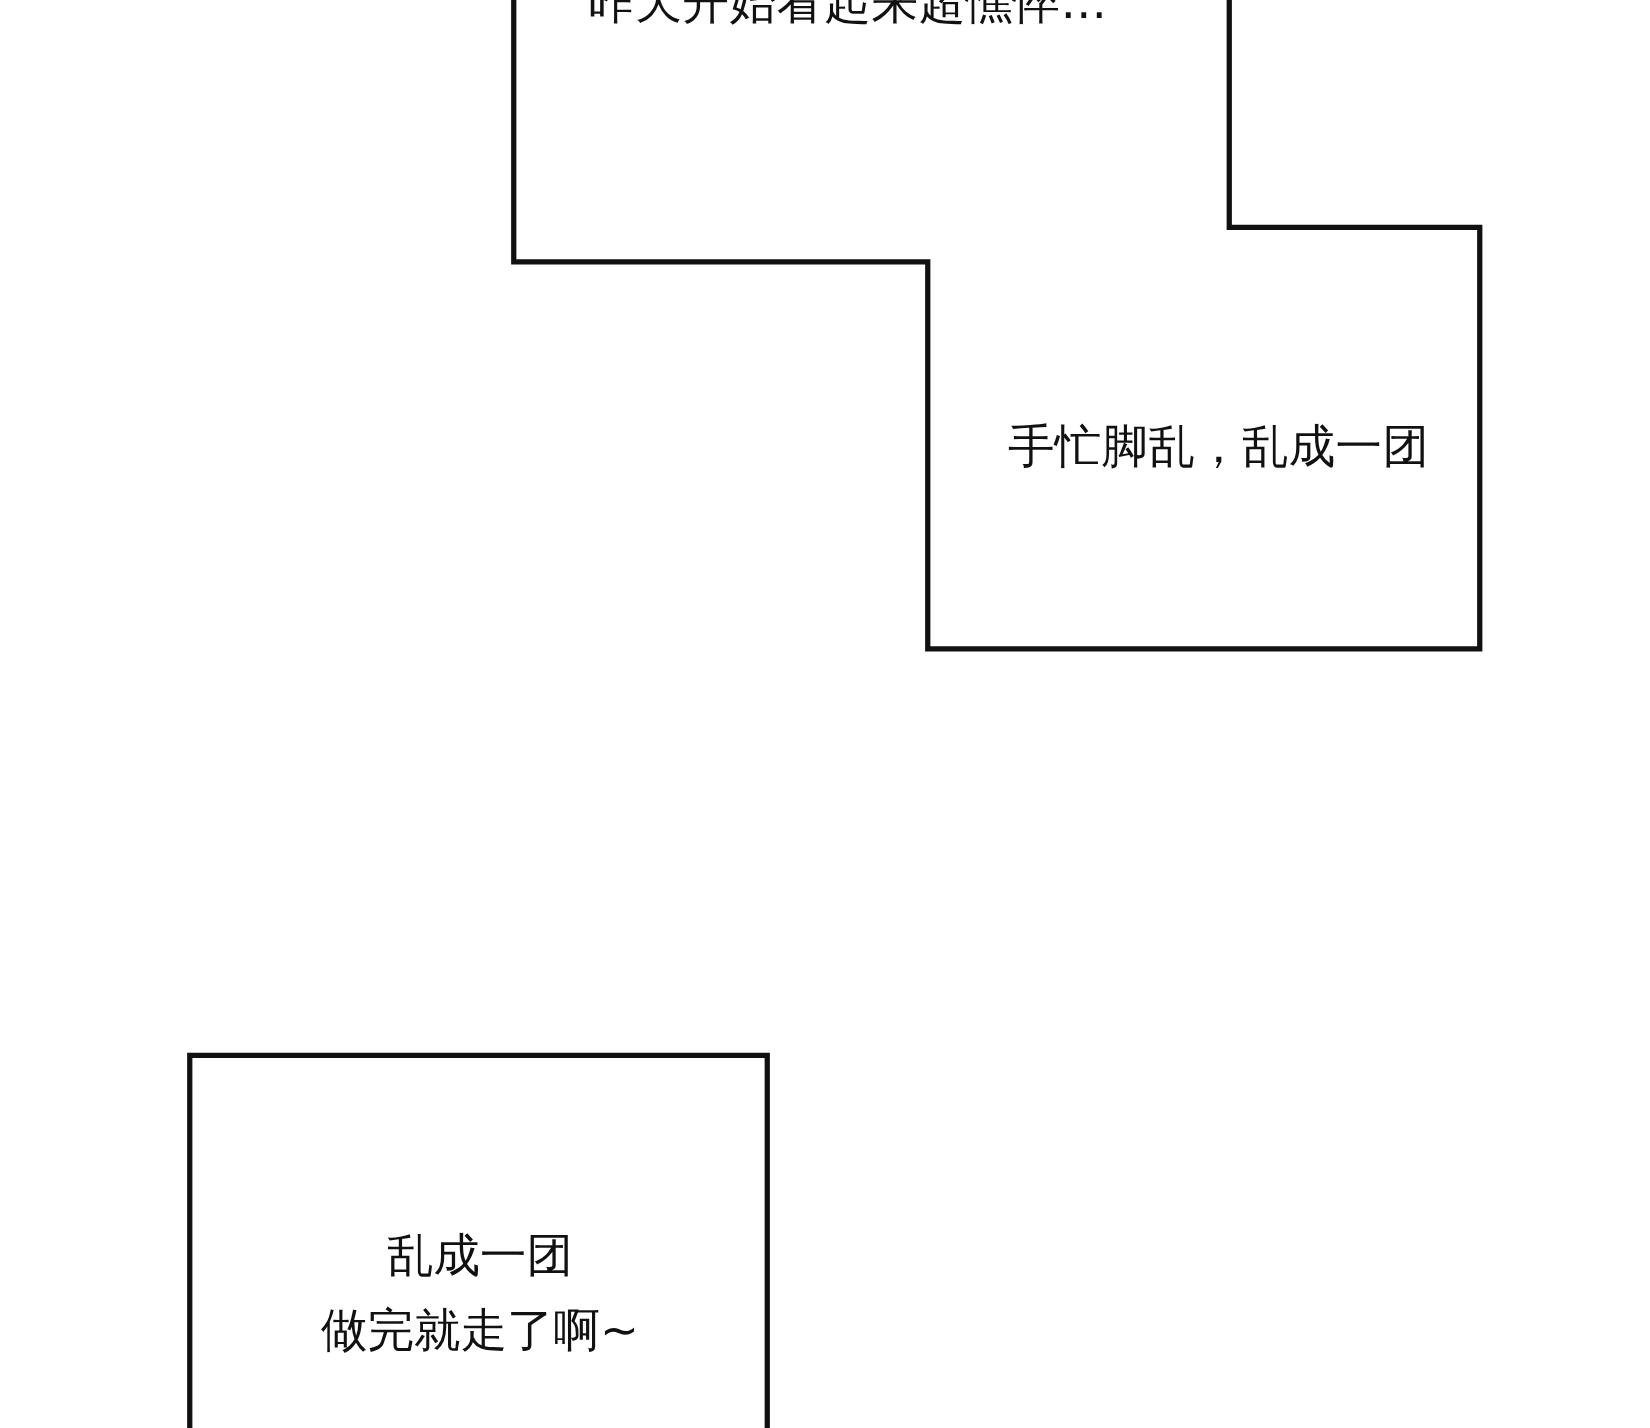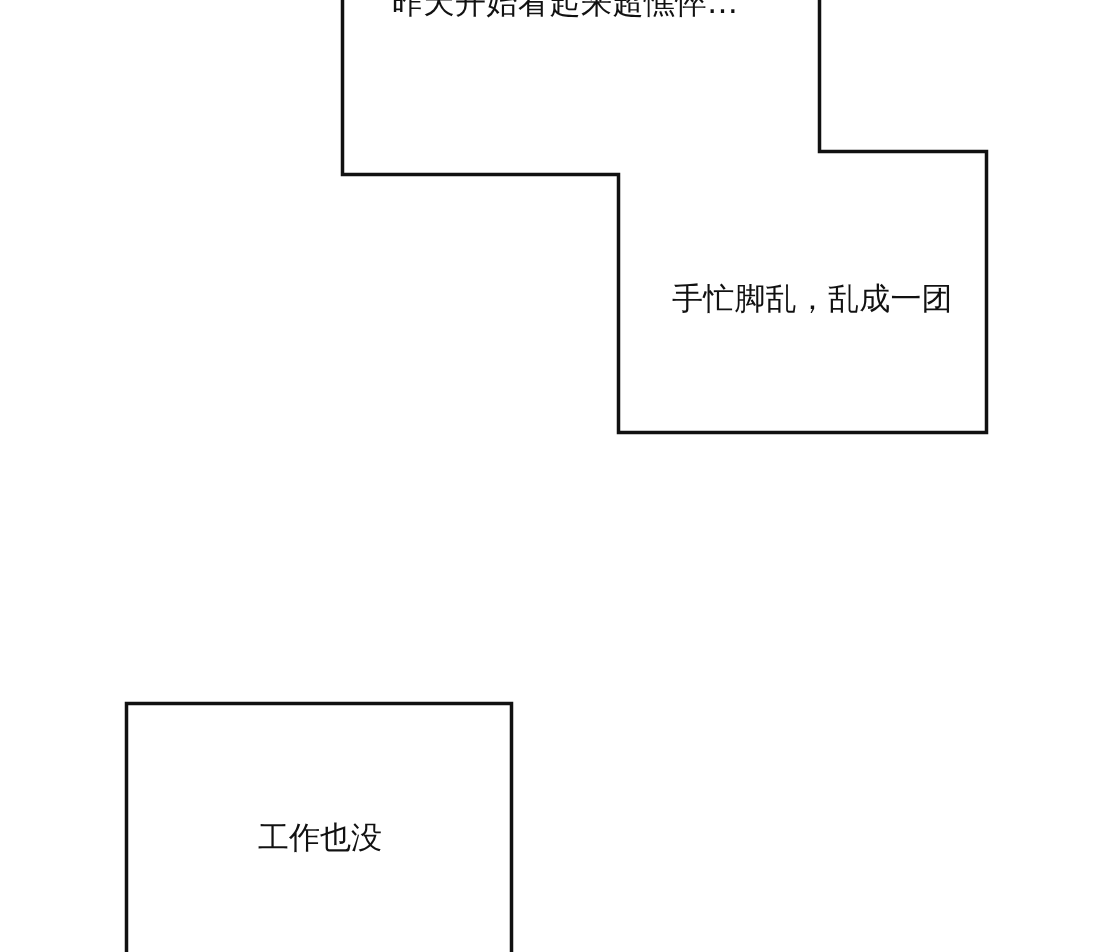--- a/index.html
+++ b/index.html
@@ -20,14 +20,15 @@
   <path d="M342.5 -5 L342.5 174.5 L618.5 174.5 L618.5 432.5 L986.5 432.5 L986.5 151.5 L819.5 151.5 L819.5 -5" fill="#ffffff" stroke="#111111" stroke-width="3.5" stroke-linejoin="miter"></path>
 
   <path d="M126.5 960 L126.5 703.5 L511.5 703.5 L511.5 960" fill="#ffffff" stroke="#111111" stroke-width="3.5" stroke-linejoin="miter"></path>
 </svg>
 
 <div class="caption caption-top">昨天开始看起来超憔悴…</div>
 
 <div class="caption caption-mid">手忙脚乱，乱成一团</div>
 
 <div class="caption caption-bottom">
-  <span>工作也没</span>
+  <span>乱成一团</span>
+  <span>做完就走了啊~</span>
 </div>
 
 </body></html>

